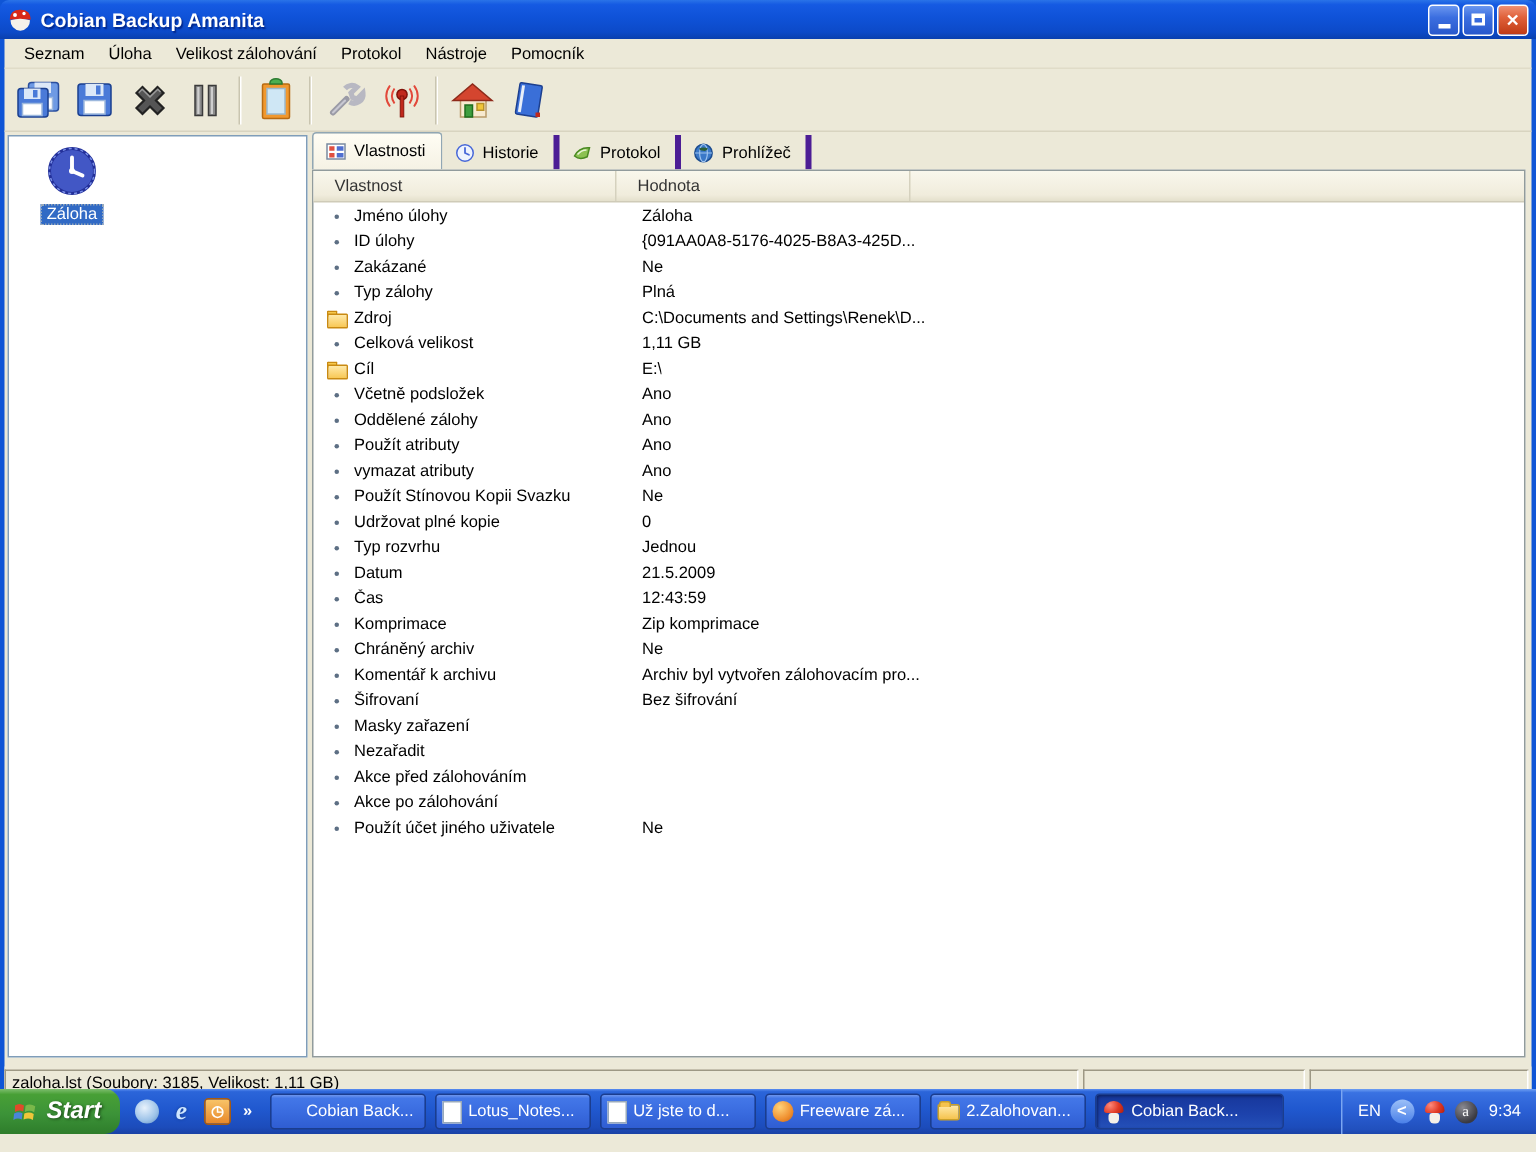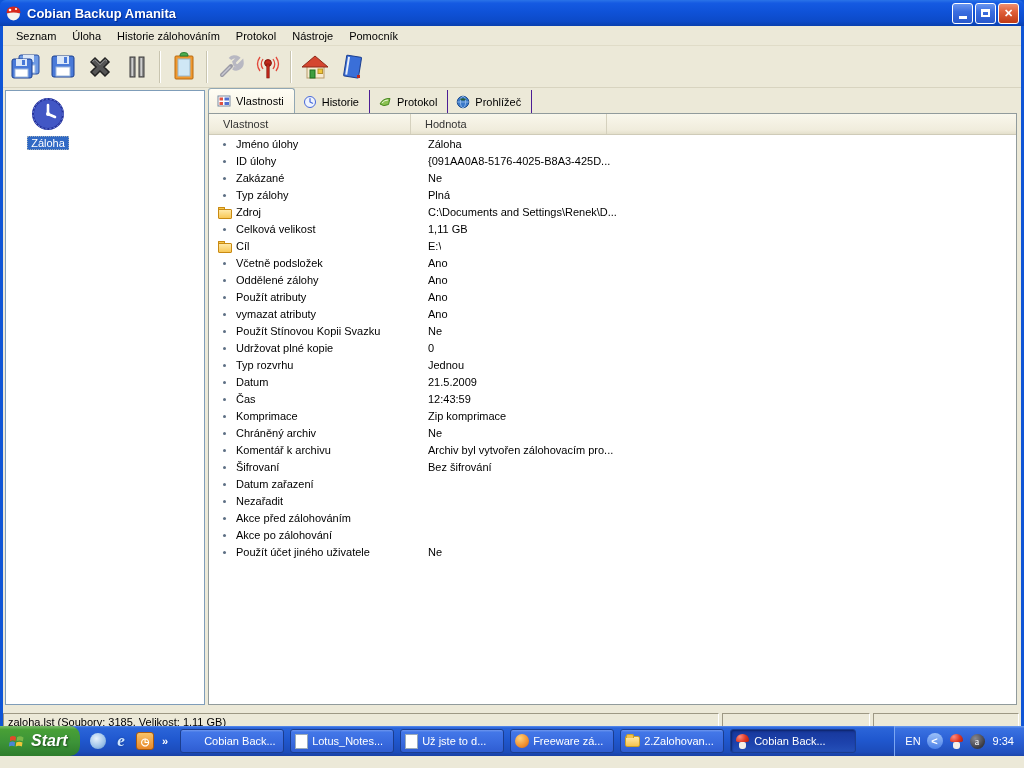--- a/index.html
+++ b/index.html
@@ -39,21 +39,21 @@
   .main { position:absolute; top:62px; bottom:26px; left:0; right:0; }
   .left-panel { position:absolute; left:2px; top:2px; width:200px; bottom:4px; background:#fff;
     border:1px solid #7f9db9; }
   .task-item { position:absolute; left:14px; top:6px; width:56px; text-align:center; }
   .task-item svg { display:block; margin:0 auto; }
   .task-label { display:inline-block; margin-top:2px; font-size:11px; color:#fff; background:#316ac5; padding:0 3px; border:1px dotted #9ab; }
 
   .right-panel { position:absolute; left:205px; top:0; right:4px; bottom:4px; }
   .tabstrip { height:25px; display:flex; align-items:flex-end; gap:0; }
   .tab { display:flex; align-items:center; gap:5px; font-size:11px; padding:4px 10px 4px 8px; height:23px;
-    border-right:1px solid #4c1d95; color:#000; }
+    border-right:4px solid #4c1d95; color:#000; }
   .tab.active { background:linear-gradient(180deg,#fffdf4 0%,#f5f2e4 100%); border:1px solid #91a7b4;
     border-bottom:none; border-radius:3px 3px 0 0; height:25px; }
   .tab svg { flex:0 0 auto; }
 
   .prop-table { position:absolute; left:0; right:0; top:25px; bottom:0; background:#fff; border:1px solid #919b9c; }
   .tbl-header { display:flex; height:21px; background:linear-gradient(180deg,#f9f7ec 0%,#f0ecdc 80%,#e4e0cc 100%);
     border-bottom:1px solid #cfcbb8; font-size:11px; color:#333; }
   .th { padding:4px 0 0 14px; border-right:1px solid #d5d1be; }
   .th.c1 { width:202px; }
   .th.c2 { width:196px; }
@@ -147,21 +147,21 @@
         <span class="cbtn close">✕</span>
       </span>
     </div>
 
     <div class="app-body">
 
       <div class="menubar">
 
       <span class="menu-item">Seznam</span>
           <span class="menu-item">Úloha</span>
-          <span class="menu-item">Historie zálohováním</span>
+          <span class="menu-item">Velikost zálohování</span>
           <span class="menu-item">Protokol</span>
           <span class="menu-item">Nástroje</span>
           <span class="menu-item">Pomocník</span>
         </div>
 
       <div class="toolbar">
         <span class="tool-btn">
           <svg width="32" height="30" viewBox="0 0 32 30">
             <g>
                 <rect x="9" y="3" width="20" height="19" rx="2" fill="#6e9ae4" stroke="#2a4f9e"></rect>
@@ -417,21 +417,21 @@
                 </div>
 
                 <div class="prow">
                   <span class="row-icon bullet"></span>
                   <span class="cell-label">Šifrovaní</span>
                   <span class="cell-value">Bez šifrování</span>
                 </div>
 
                 <div class="prow">
                   <span class="row-icon bullet"></span>
-                  <span class="cell-label">Datum zařazení</span>
+                  <span class="cell-label">Masky zařazení</span>
                   <span class="cell-value"></span>
                 </div>
 
                 <div class="prow">
                   <span class="row-icon bullet"></span>
                   <span class="cell-label">Nezařadit</span>
                   <span class="cell-value"></span>
                 </div>
 
                 <div class="prow">

